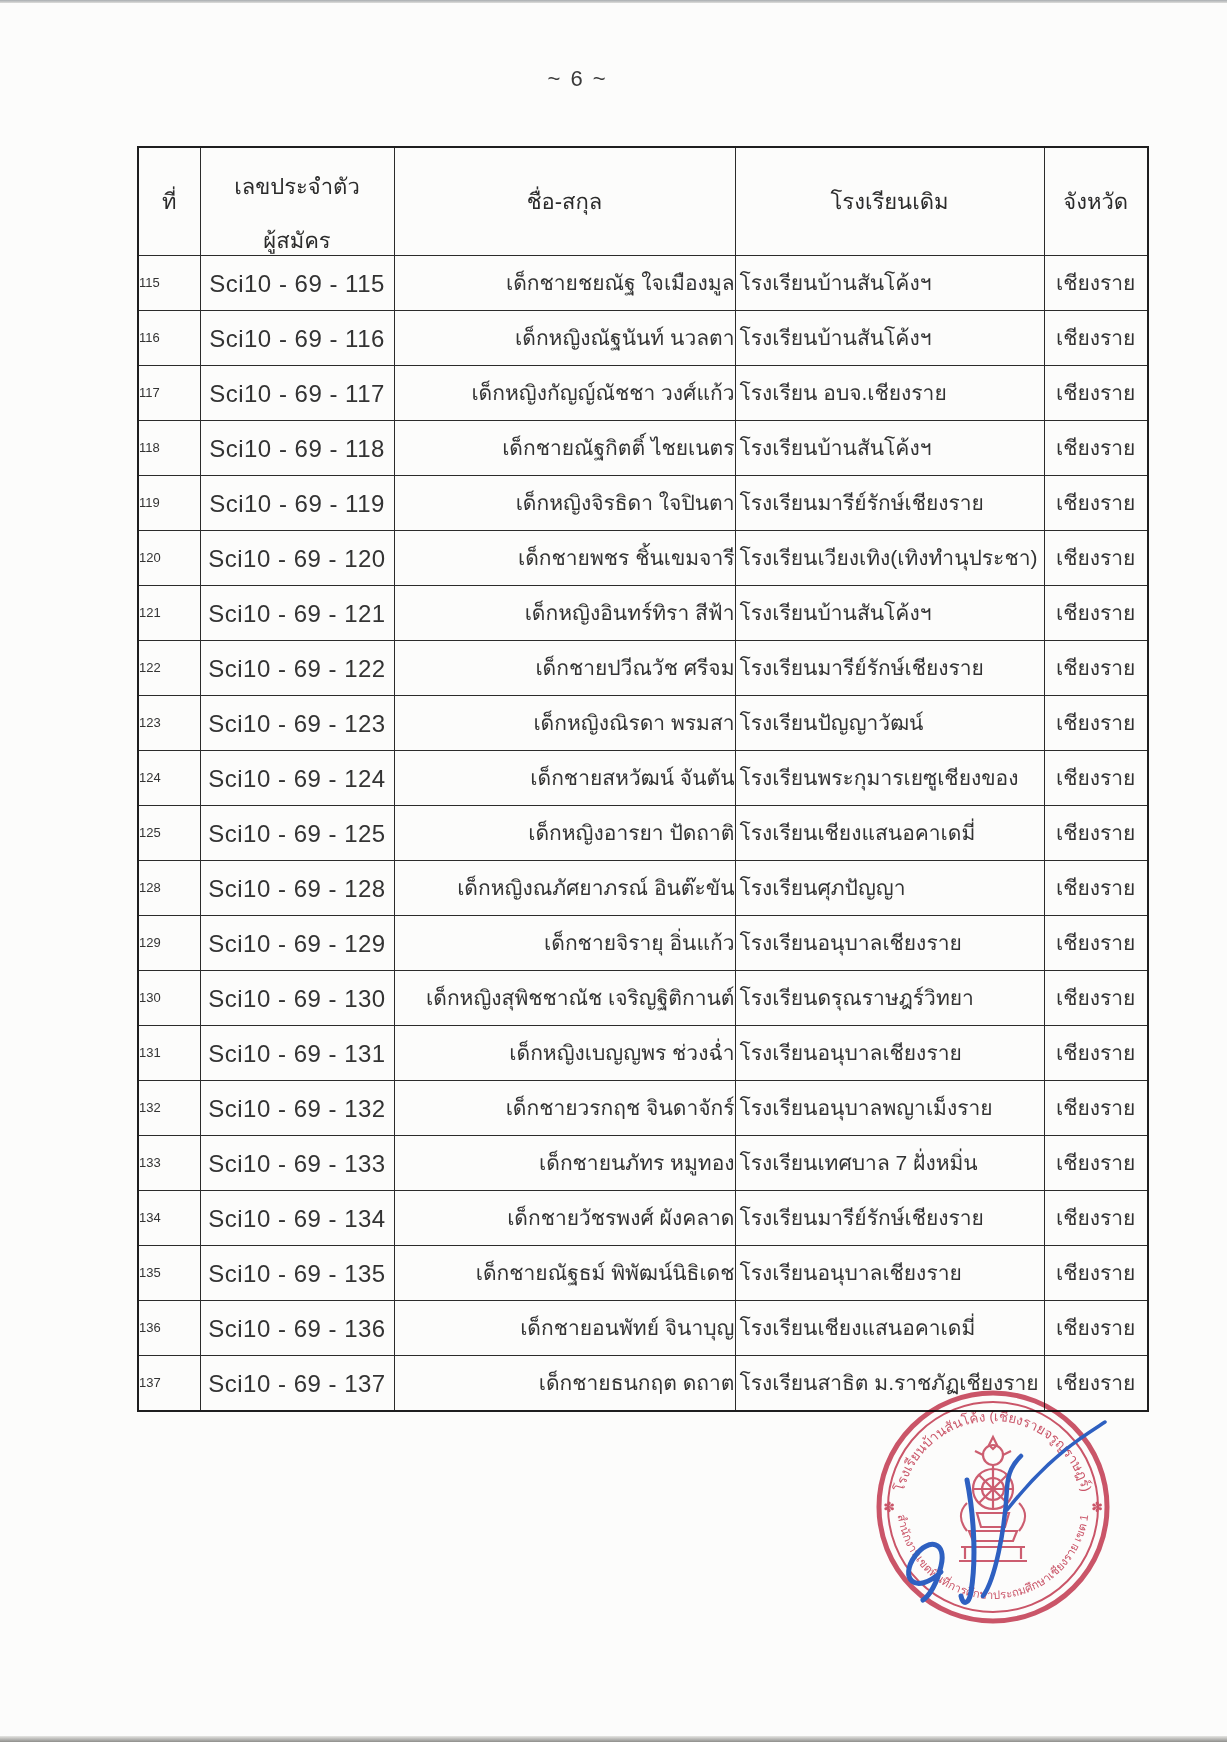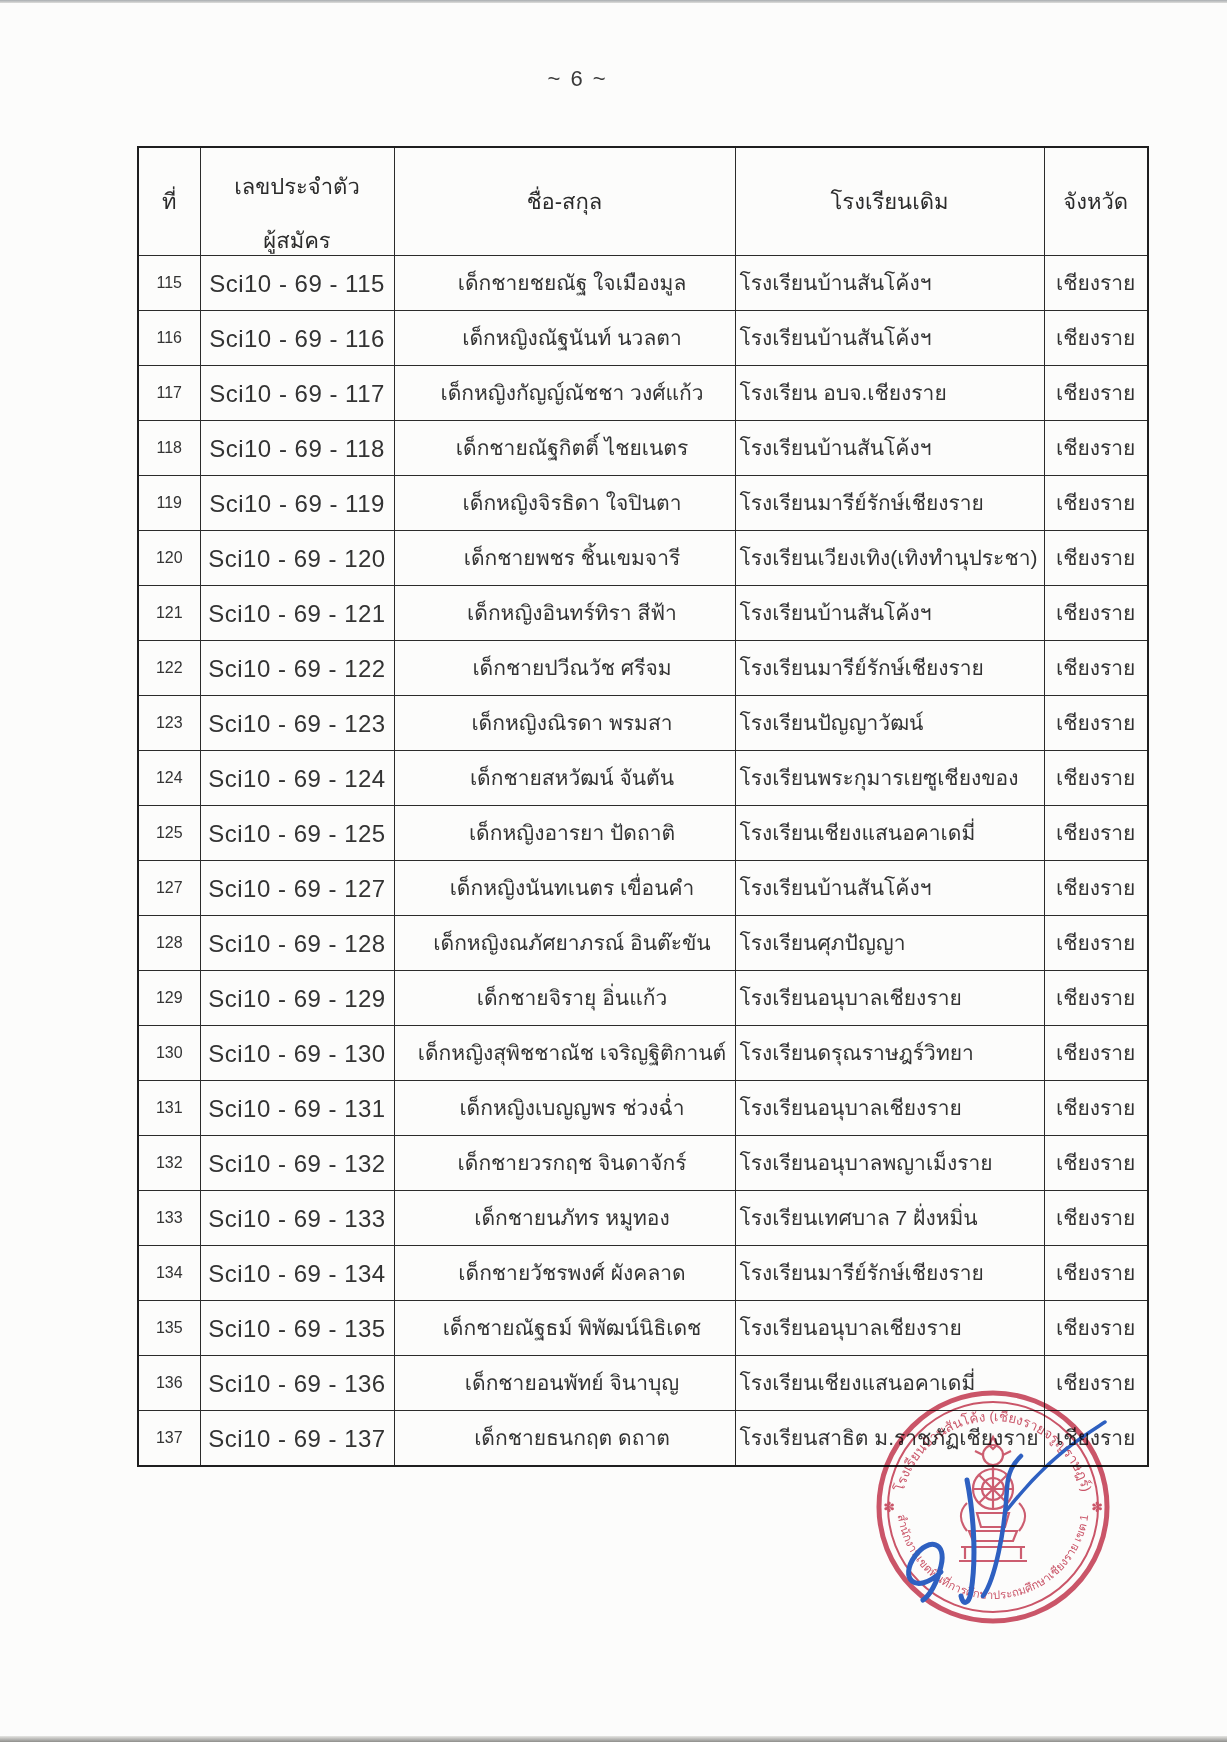--- a/index.html
+++ b/index.html
@@ -43,23 +43,23 @@
     font-size:21px;
     line-height:1.15;
     color:#333;
     vertical-align:middle;
     overflow:hidden;
     white-space:nowrap;
   }
   .doc-table{border:2.5px solid #1f1f1f;}
   .doc-table thead th{height:76px;text-align:center;font-size:22px;color:#2b2b2b;}
   .doc-table tbody td{height:54px;}
-  td.c-no{text-align:center;font-size:16px;}
+  td.c-no{font-size:13px;}
   td.c-id{text-align:center;font-size:24px;letter-spacing:.5px;}
-  td.c-name{text-align:center;padding-left:15px;}
+  td.c-name{text-align:right;padding-left:15px;}
   td.c-school{text-align:left;padding-left:4px;}
   td.c-prov{text-align:center;}
   .hdr-two-line{display:block;line-height:1.35;margin-top:24px;}
   .stamp-wrap{
     position:absolute;left:823px;top:1360px;
     width:340px;height:310px;
     mix-blend-mode:multiply;
     pointer-events:none;
   }
 </style>
@@ -163,27 +163,20 @@
           <td class="c-prov">เชียงราย</td>
         </tr>
         <tr>
           <td class="c-no">125</td>
           <td class="c-id">Sci10 - 69 - 125</td>
           <td class="c-name">เด็กหญิงอารยา  ปัดถาติ</td>
           <td class="c-school">โรงเรียนเชียงแสนอคาเดมี่</td>
           <td class="c-prov">เชียงราย</td>
         </tr>
         <tr>
-          <td class="c-no">127</td>
-          <td class="c-id">Sci10 - 69 - 127</td>
-          <td class="c-name">เด็กหญิงนันทเนตร  เขื่อนคำ</td>
-          <td class="c-school">โรงเรียนบ้านสันโค้งฯ</td>
-          <td class="c-prov">เชียงราย</td>
-        </tr>
-        <tr>
           <td class="c-no">128</td>
           <td class="c-id">Sci10 - 69 - 128</td>
           <td class="c-name">เด็กหญิงณภัศยาภรณ์  อินต๊ะขัน</td>
           <td class="c-school">โรงเรียนศุภปัญญา</td>
           <td class="c-prov">เชียงราย</td>
         </tr>
         <tr>
           <td class="c-no">129</td>
           <td class="c-id">Sci10 - 69 - 129</td>
           <td class="c-name">เด็กชายจิรายุ  อิ่นแก้ว</td>

